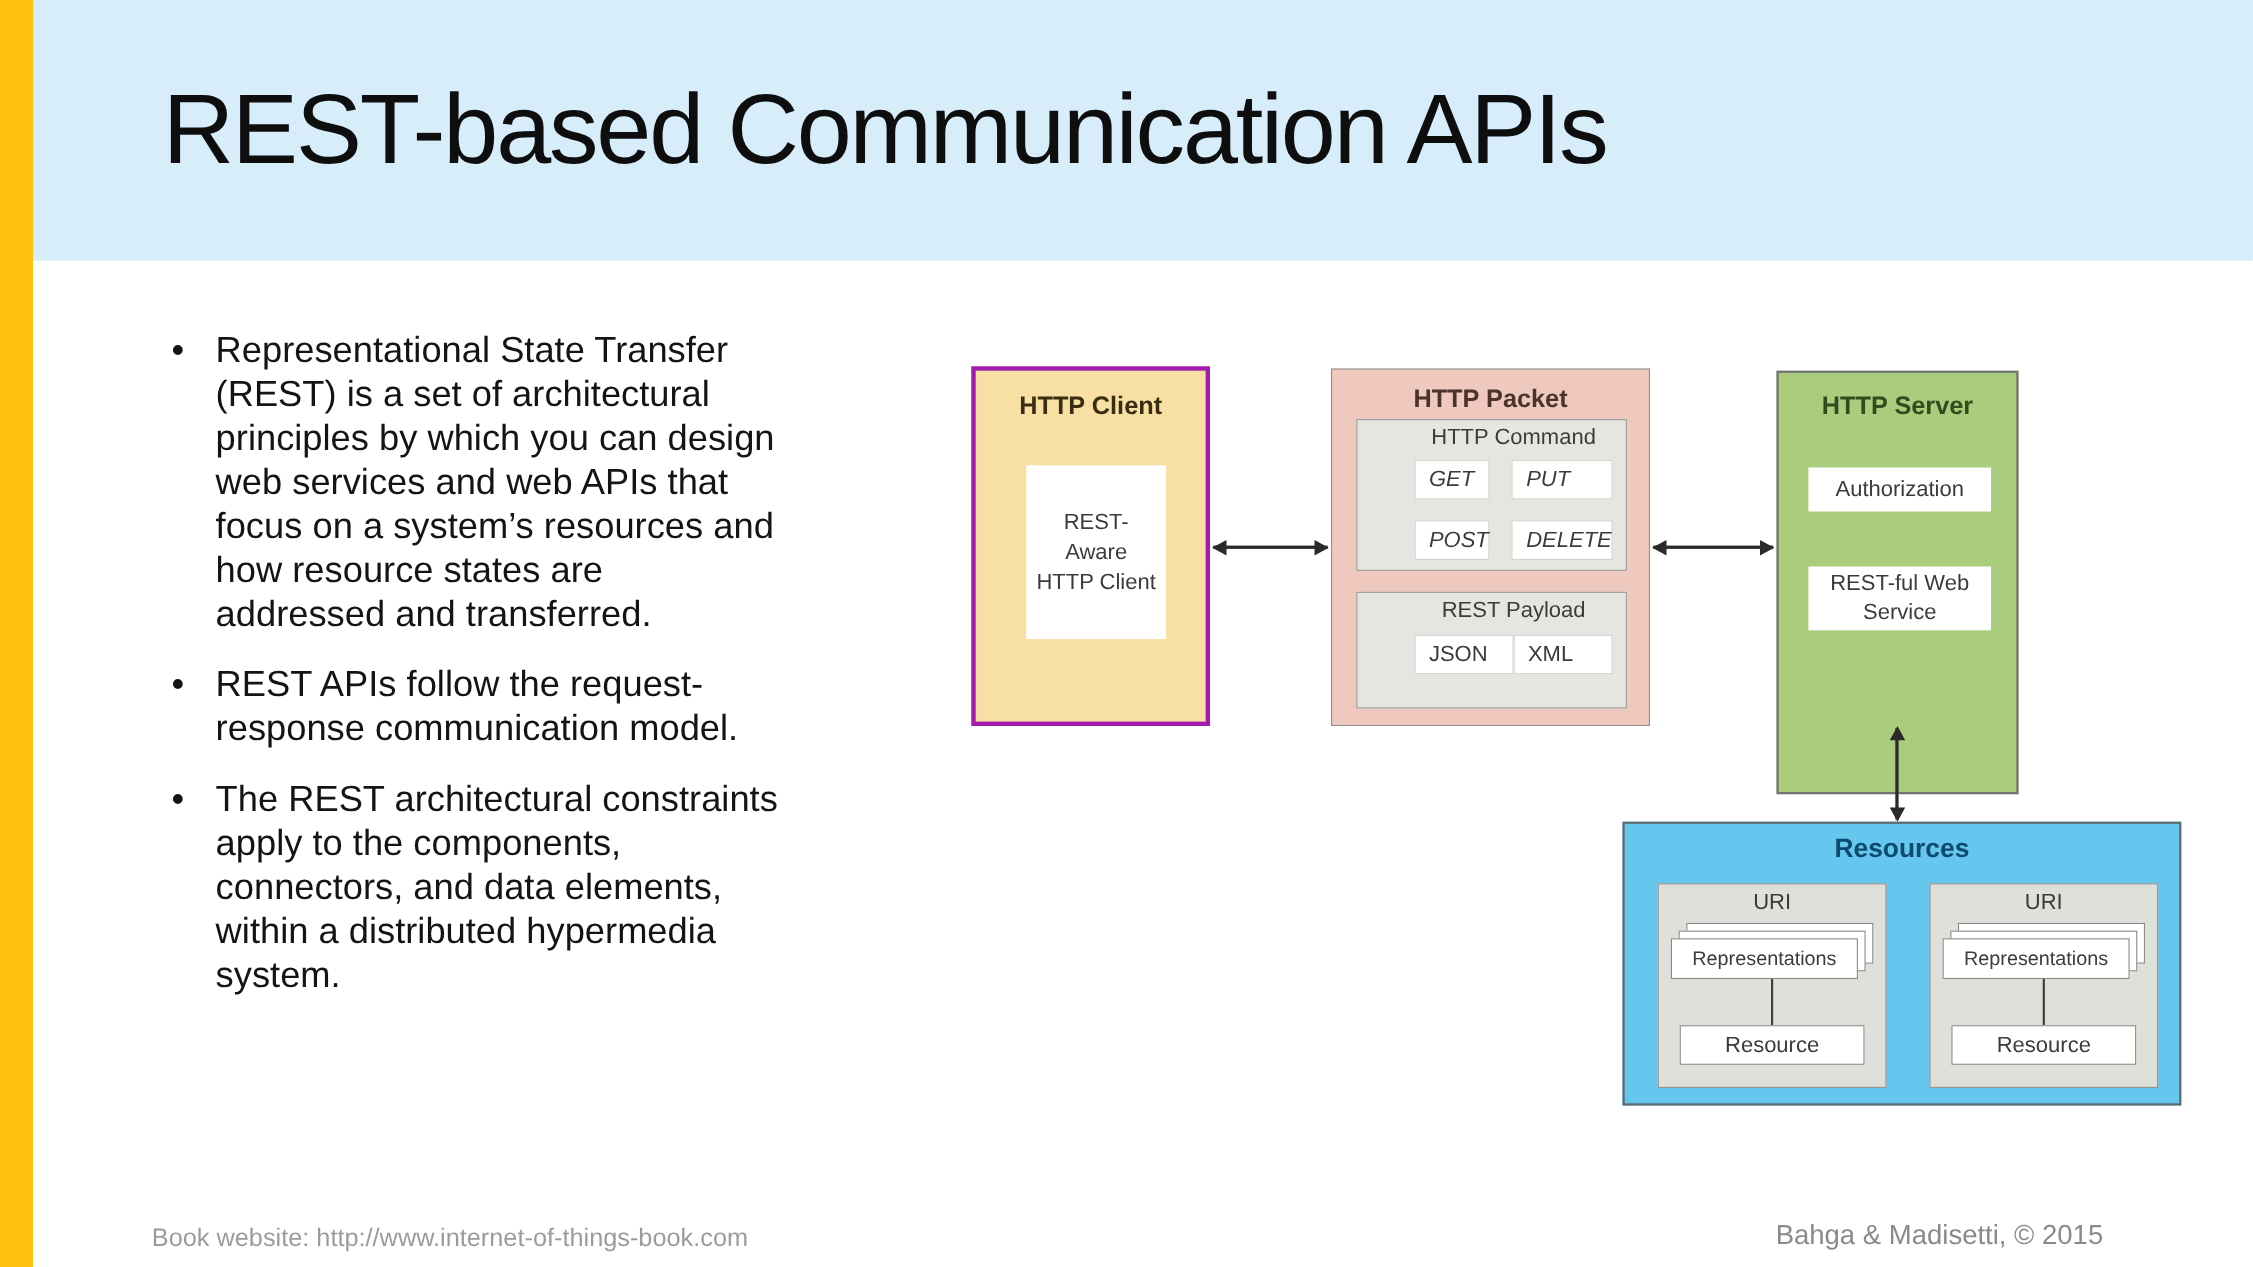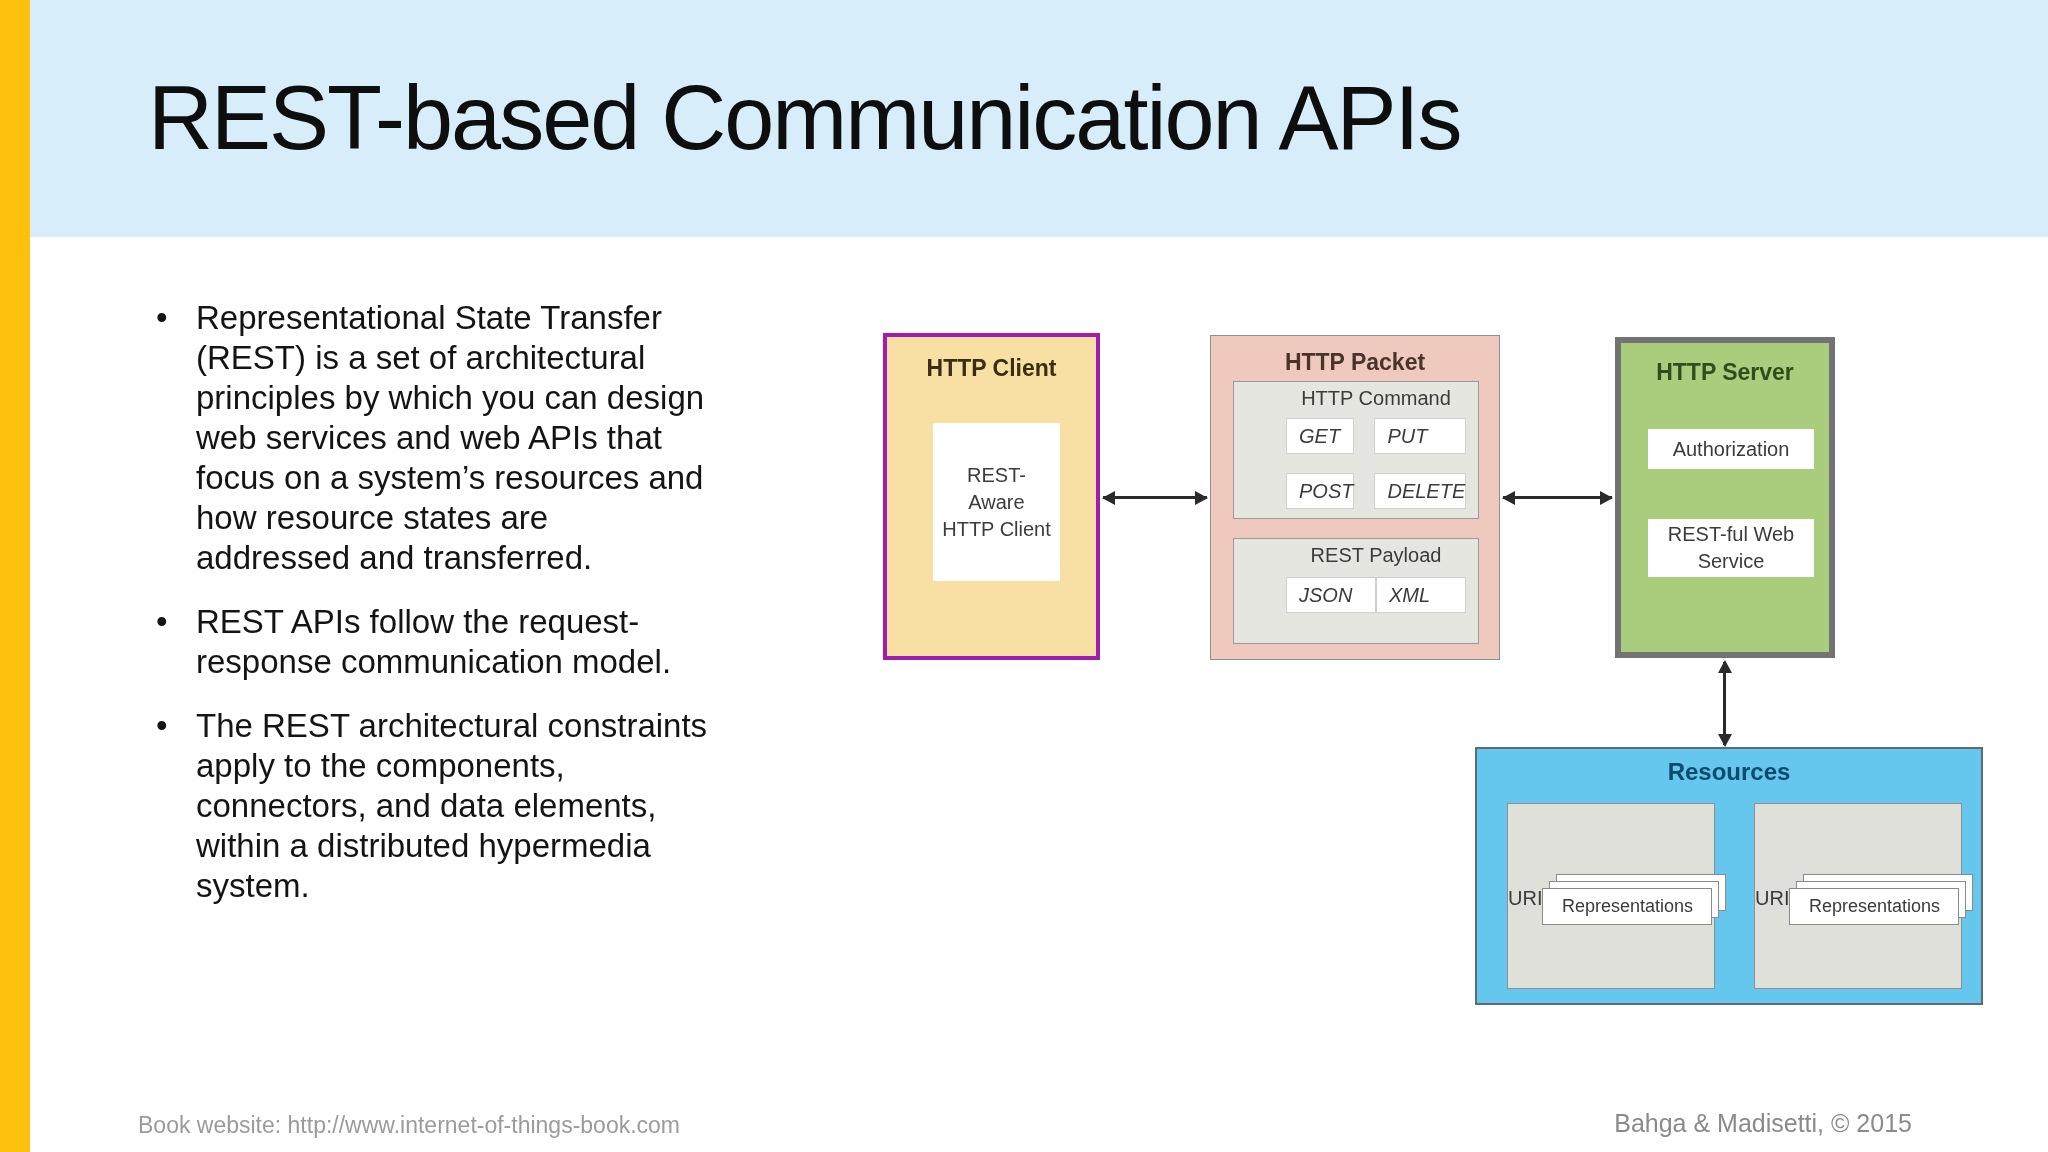--- a/index.html
+++ b/index.html
@@ -70,50 +70,50 @@
     position: absolute; left: 22px; width: 246px;
     background: #E6E6E1; border: 1px solid #9A9A9A; padding-left: 40px;
   }
   .command-panel { top: 45px; height: 138px; }
   .payload-panel { top: 202px; height: 106px; }
   .panel-title { text-align: center; font-size: 20px; color: #3b3b3b; margin-top: 5px; }
   .cell-grid {
     display: grid; grid-template-columns: 1fr 1fr;
     column-gap: 20px; row-gap: 19px; margin: 8px 12px 15px 12px; font-style: italic;
   }
-  .cell-row { display: grid; grid-template-columns: 1fr 1fr; margin: 10px 12px 0 12px; font-style: italic; }
+  .cell-row { display: grid; grid-template-columns: 1fr 1fr; margin: 10px 12px 0 12px; }
   .cmd-cell {
     height: 36px; line-height: 34px; padding-left: 12px;
     border: 1px solid #CFCFCF; font-size: 20px;
   }
 
   
   .server-box {
-    left: 1615px; top: 337px; width: 220px; height: 321px;
-    background: #A9CD7D; border: 6px solid #737373;
+    left: 1615px; top: 337px; width: 220px; height: 385px;
+    background: #A9CD7D; border: 2px solid #737373;
   }
   .server-box .diag-title { margin-top: 16px; color: #2F4D1E; }
   .server-card {
     position: absolute; left: 27px; width: 166px;
     display: flex; align-items: center; justify-content: center; text-align: center;
     font-size: 20px; line-height: 27px;
   }
   .server-card.auth { top: 86px; height: 40px; }
   .server-card.webservice { top: 176px; height: 58px; }
 
   
   .resources-box {
     left: 1475px; top: 747px; width: 508px; height: 258px;
     background: #65C6EE; border: 2px solid #5F6B73;
   }
   .resources-box .diag-title { margin-top: 9px; font-size: 24px; color: #0c4a6e; }
   .uri-panel {
     position: absolute; top: 54px; width: 208px; height: 186px;
     background: #E0E0DB; border: 1px solid #8F8F8F;
-    display: flex; flex-direction: row; align-items: center;
+    display: flex; flex-direction: column; align-items: center;
   }
   .uri-panel.left { left: 30px; }
   .uri-panel.right { left: 277px; }
   .uri-title { font-size: 20px; color: #3b3b3b; margin-top: 5px; }
   .rep-stack { position: relative; width: 184px; height: 51px; margin-top: 7px; }
   .rep-card {
     position: absolute; width: 170px; height: 37px;
     background: #ffffff; border: 1px solid #8A8A8A;
   }
   .rep-back2 { left: 14px; top: 0; }

